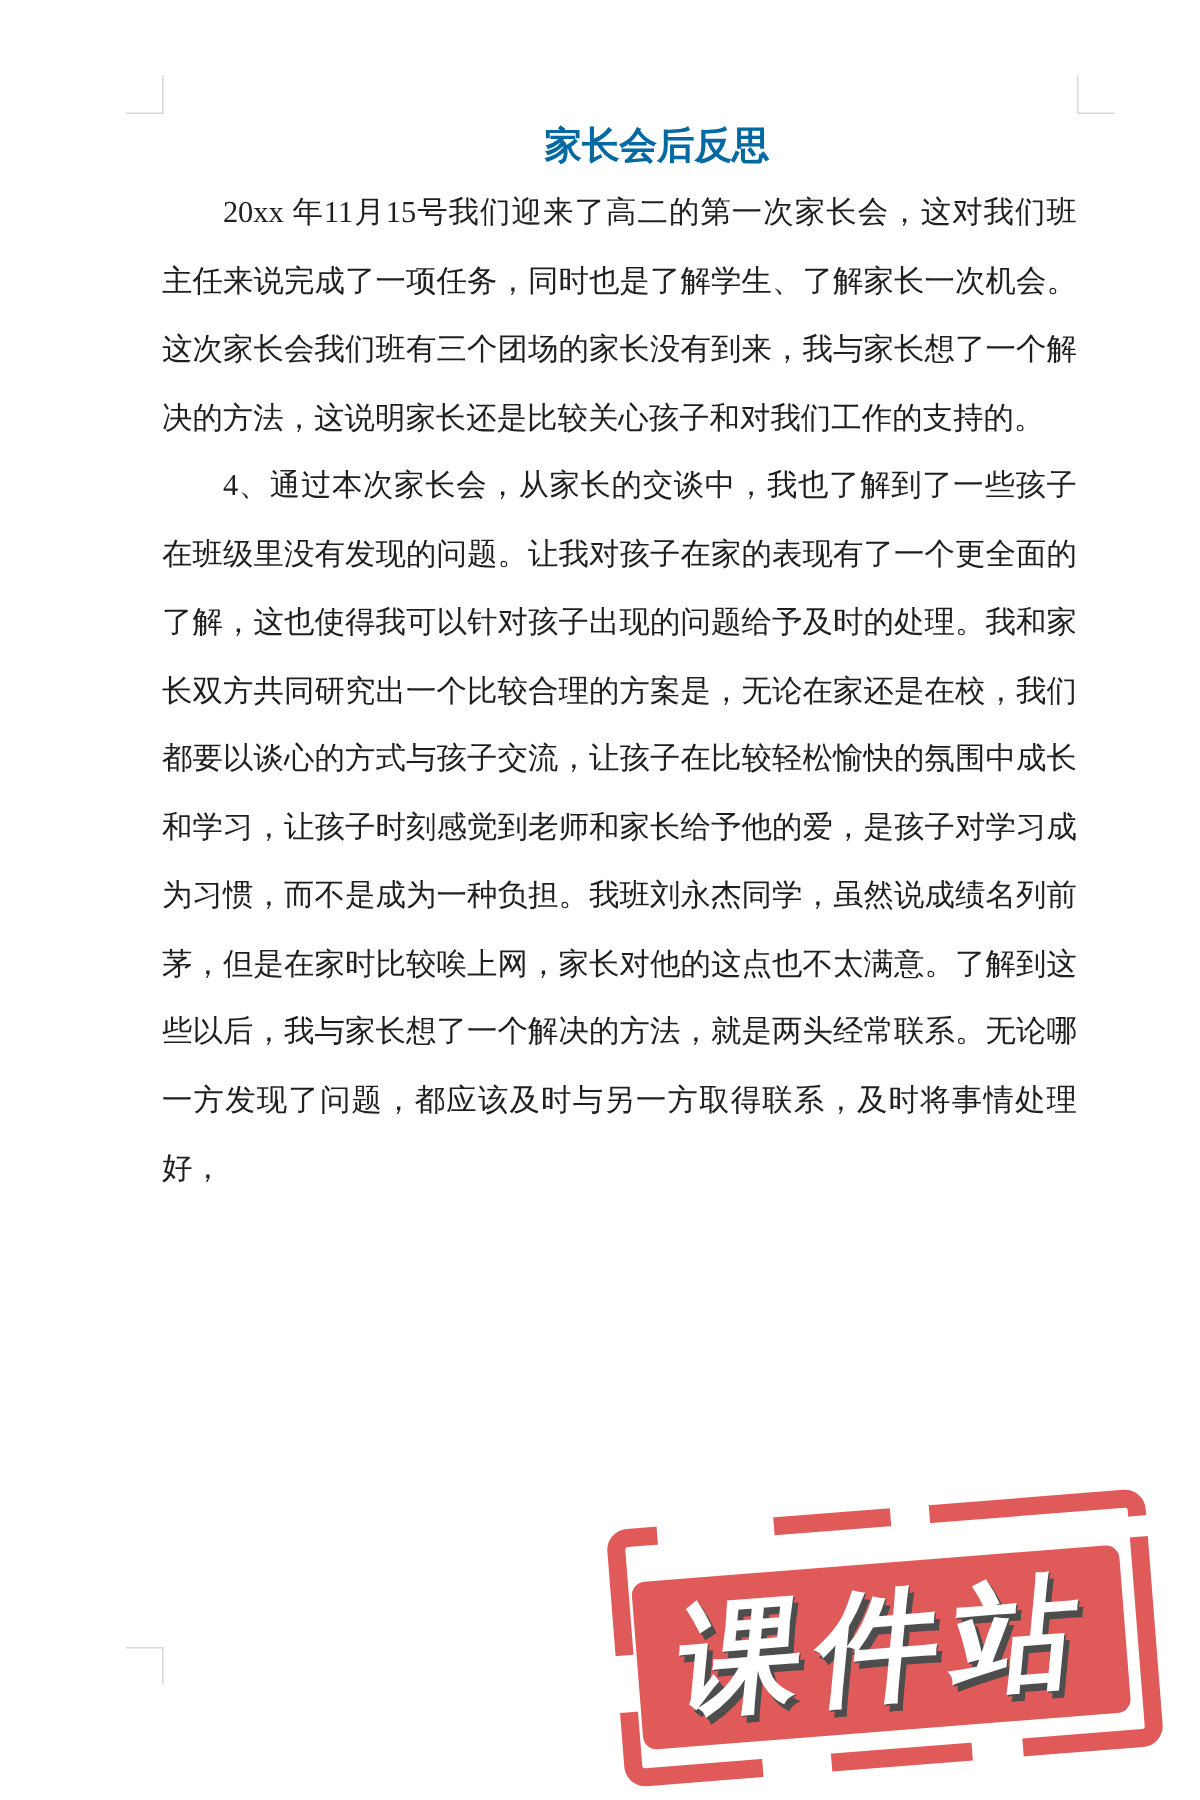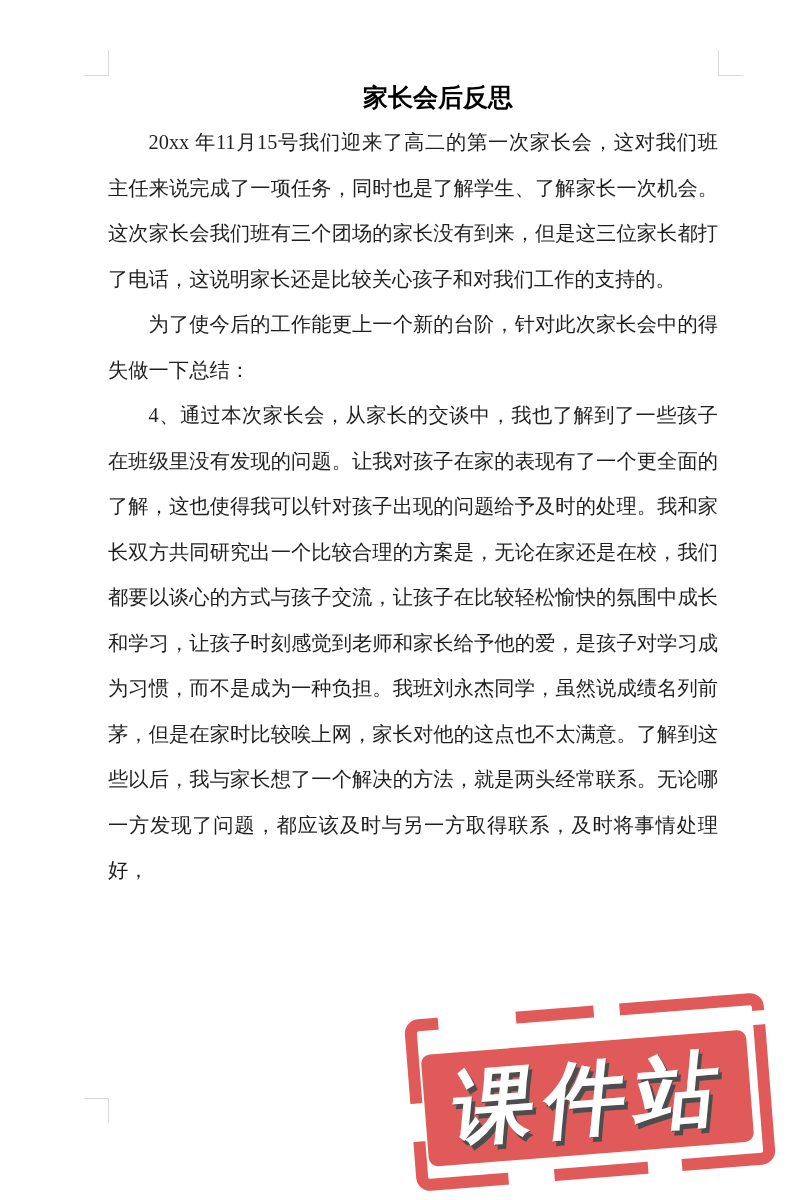--- a/index.html
+++ b/index.html
@@ -72,21 +72,21 @@
     text-align: justify;
     text-justify: inter-ideograph;
   }
   .doc-title {
     margin: 0;
     font-size: 25px;
     font-weight: bold;
     text-align: center;
     text-indent: 2em;
     line-height: 45px;
-    color: #000000;
+    color: #0369a1;
   }
   .content p { margin: 0; text-indent: 2em; }
 </style>
 </head>
 <body>
 
 <div class="page">
 
   <div class="crop crop-tl"></div>
   <div class="crop crop-tr"></div>
@@ -102,19 +102,18 @@
     <div class="patch patch-bottom2"></div>
     <div class="patch patch-right"></div>
     <div class="stamp-inner">
       <span class="stamp-label">课件站</span>
     </div>
   </div>
 
   <div class="content">
     <h1 class="doc-title">家长会后反思</h1>
     <div>
-        <p>20xx 年11月15号我们迎来了高二的第一次家长会，这对我们班主任来说完成了一项任务，同时也是了解学生、了解家长一次机会。这次家长会我们班有三个团场的家长没有到来，但是这三位家长都打了电话，这说明家长还是比较关心孩子和对我们工作的支持的。</p>
-        <p>为了使今后的工作能更上一个新的台阶，针对此次家长会中的得失做一下总结：</p>
+        <p>20xx 年11月15号我们迎来了高二的第一次家长会，这对我们班主任来说完成了一项任务，同时也是了解学生、了解家长一次机会。这次家长会我们班有三个团场的家长没有到来，我与家长想了一个解决的方法，这说明家长还是比较关心孩子和对我们工作的支持的。</p>
         <p>4、通过本次家长会，从家长的交谈中，我也了解到了一些孩子在班级里没有发现的问题。让我对孩子在家的表现有了一个更全面的了解，这也使得我可以针对孩子出现的问题给予及时的处理。我和家长双方共同研究出一个比较合理的方案是，无论在家还是在校，我们都要以谈心的方式与孩子交流，让孩子在比较轻松愉快的氛围中成长和学习，让孩子时刻感觉到老师和家长给予他的爱，是孩子对学习成为习惯，而不是成为一种负担。我班刘永杰同学，虽然说成绩名列前茅，但是在家时比较唉上网，家长对他的这点也不太满意。了解到这些以后，我与家长想了一个解决的方法，就是两头经常联系。无论哪一方发现了问题，都应该及时与另一方取得联系，及时将事情处理好，</p>
       </div>
   </div>
 
 </div>
 
 </body></html>

